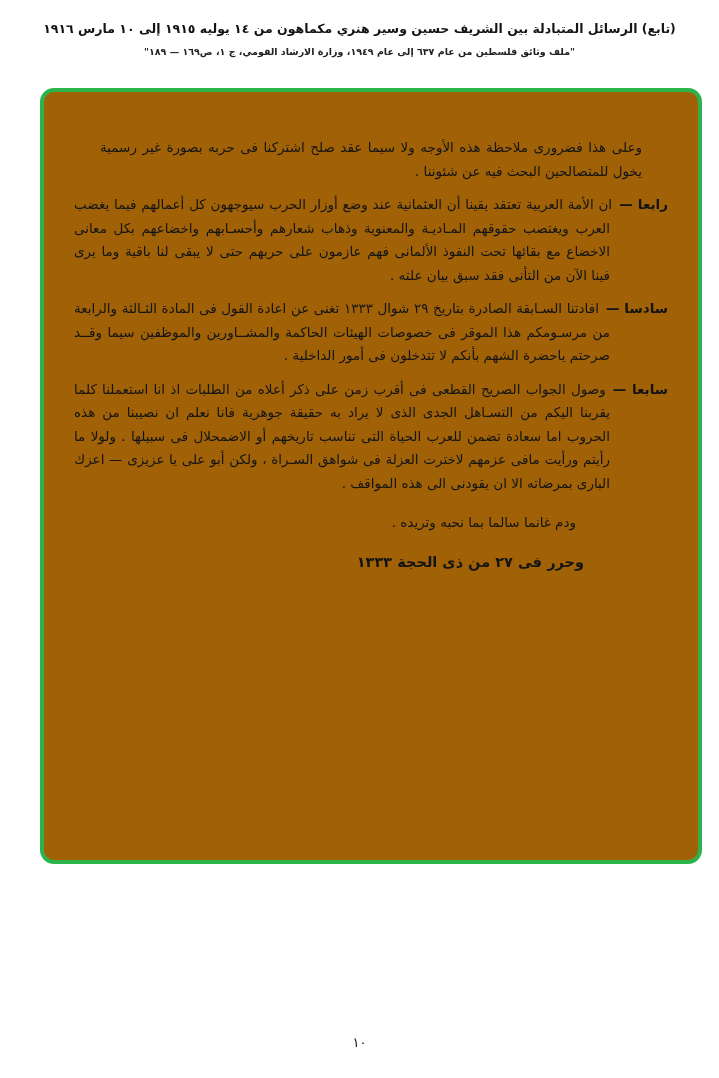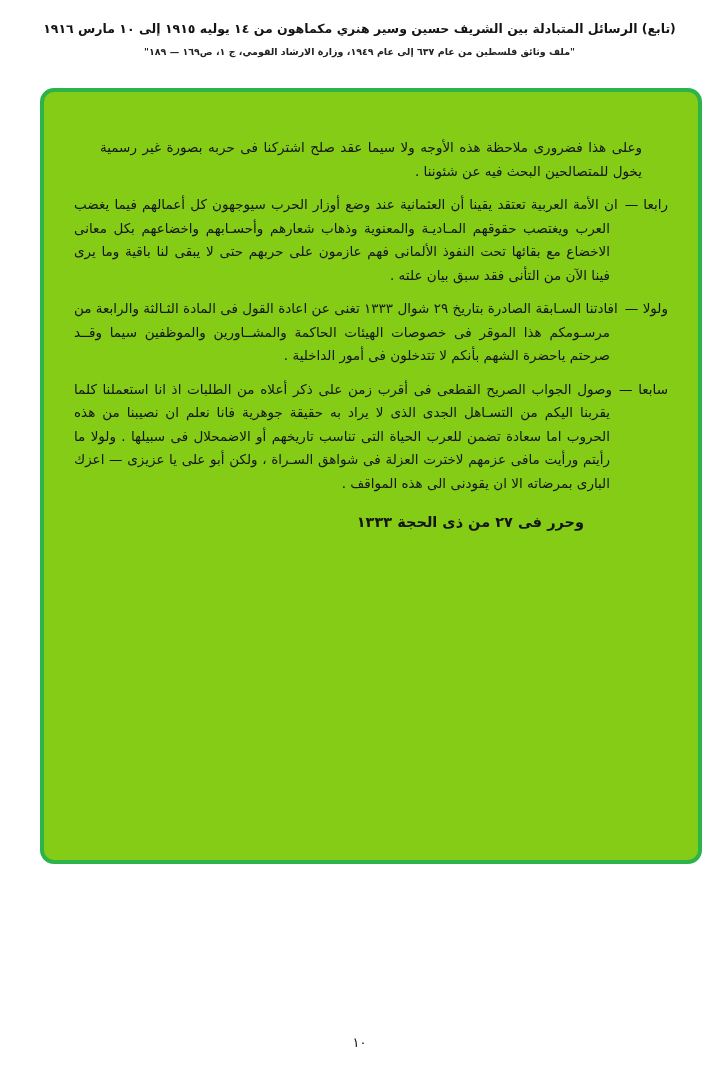--- a/index.html
+++ b/index.html
@@ -37,39 +37,39 @@
     color: #222;
   }
   .frame {
     position: absolute;
     top: 88px;
     right: 17px;
     left: 40px;
     height: 776px;
     border: 4px solid var(--frame-green);
     border-radius: 14px;
-    background: #84cc16;
+    background: #a16207;
   }
   .content {
     direction: rtl;
     padding: 44px 30px 0 30px;
     font-size: 13.5px;
     line-height: 23.5px;
     text-align: justify;
   }
   .content p { margin-bottom: 10px; }
   .intro {
     margin: 0 26px 14px 26px;
   }
   .clause {
     padding-right: 58px;
     text-indent: -58px;
   }
   .clause .label {
-    font-weight: normal;
+    font-weight: bold;
     margin-left: 7px;
     white-space: nowrap;
   }
   .closing {
     margin-top: 16px;
     padding-left: 0;
     padding-right: 92px;
     text-align: right;
   }
   .dateline {
@@ -103,27 +103,28 @@
     <div class="content">
 
       <p class="intro">وعلى هذا فضرورى ملاحظة هذه الأوجه ولا سيما عقد صلح اشتركنا فى حربه بصورة غير رسمية يخول للمتصالحين البحث فيه عن شئوننا .</p>
 
       <p class="clause">
         <span class="label">رابعا —</span><span>ان الأمة العربية تعتقد يقينا أن العثمانية عند وضع أوزار الحرب سيوجهون كل أعمالهم فيما يغضب العرب ويغتصب حقوقهم المـاديـة والمعنوية وذهاب شعارهم وأحسـابهم واخضاعهم بكل معانى الاخضاع مع بقائها تحت النفوذ الألمانى فهم عازمون على حربهم حتى لا يبقى لنا باقية وما يرى فينا الآن من التأنى فقد سبق بيان علته .</span>
       </p>
 
 
       <p class="clause">
-        <span class="label">ولولا —</span><span>افادتنا السـابقة الصادرة بتاريخ ٢٩ شوال ١٣٣٣ تغنى عن اعادة القول فى المادة الثـالثة والرابعة من مرسـومكم هذا الموقر فى خصوصات الهيئات الحاكمة والمشــاورين والموظفين سيما وقــد صرحتم ياحضرة الشهم بأنكم لا تتدخلون فى أمور الداخلية .</span>
+        <span class="label">سادسا —</span><span>افادتنا السـابقة الصادرة بتاريخ ٢٩ شوال ١٣٣٣ تغنى عن اعادة القول فى المادة الثـالثة والرابعة من مرسـومكم هذا الموقر فى خصوصات الهيئات الحاكمة والمشــاورين والموظفين سيما وقــد صرحتم ياحضرة الشهم بأنكم لا تتدخلون فى أمور الداخلية .</span>
       </p>
 
       <p class="clause">
         <span class="label">سابعا —</span><span>وصول الجواب الصريح القطعى فى أقرب زمن على ذكر أعلاه من الطلبات اذ انا استعملنا كلما يقربنا اليكم من التسـاهل الجدى الذى لا يراد به حقيقة جوهرية فانا نعلم ان نصيبنا من هذه الحروب اما سعادة تضمن للعرب الحياة التى تناسب تاريخهم أو الاضمحلال فى سبيلها . ولولا ما رأيتم ورأيت مافى عزمهم لاخترت العزلة فى شواهق السـراة ، ولكن أبو على يا عزيزى — اعزك البارى بمرضاته الا ان يقودنى الى هذه المواقف .</span>
       </p>
 
+      <p class="closing">ودم غانما سالما بما نحبه وتريده .</p>
 
       <p class="dateline">وحرر فى ٢٧ من ذى الحجة ١٣٣٣</p>
 
     </div>
   </div>
 
   <div class="pagenum">١٠</div>
 
 </div>
 

